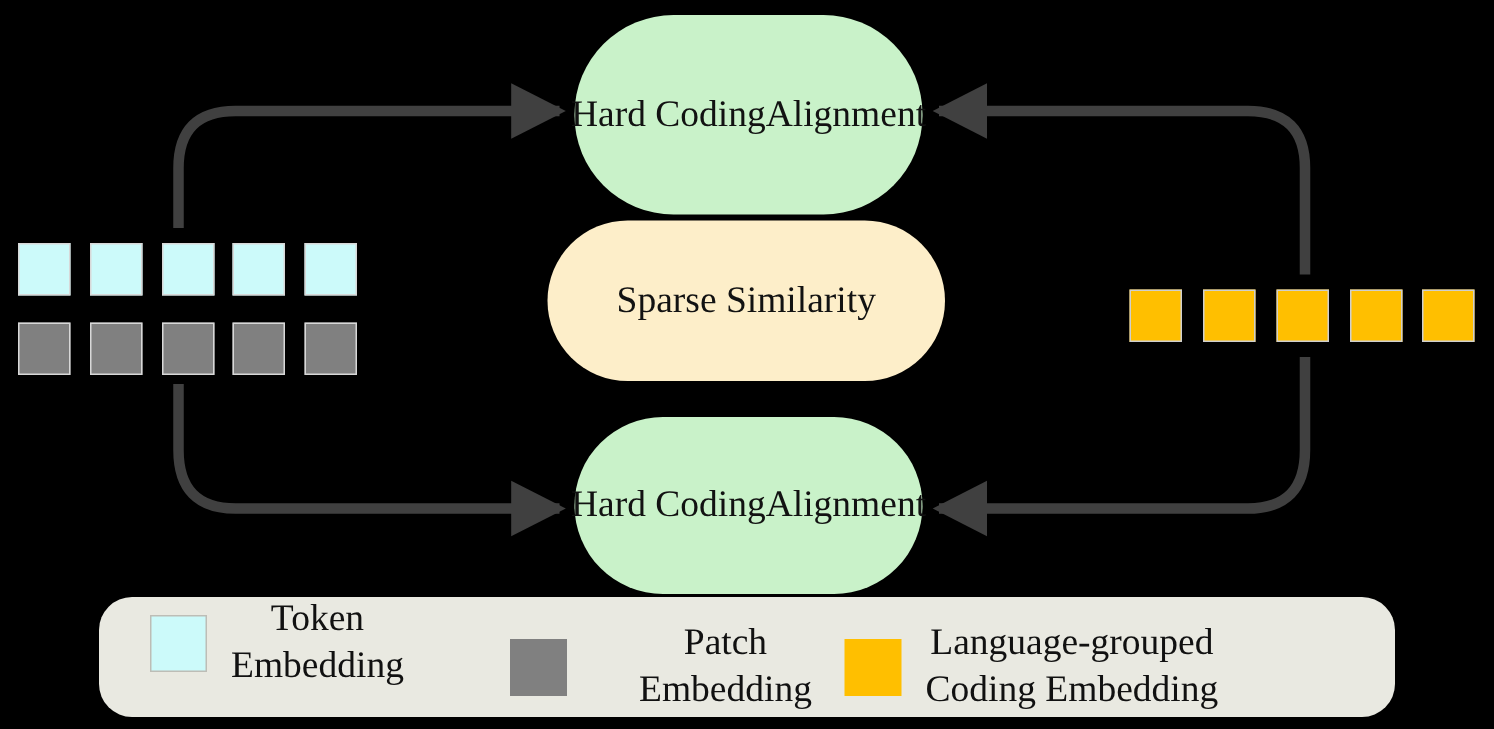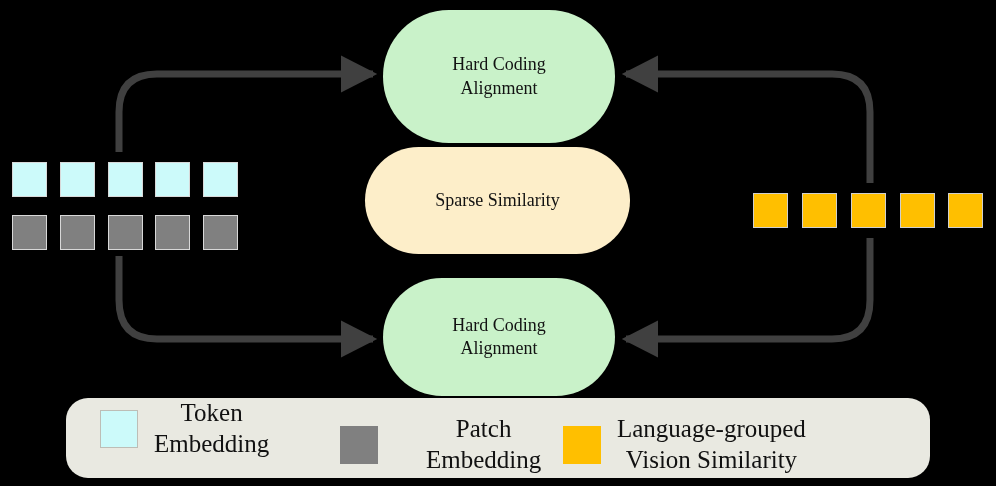--- a/index.html
+++ b/index.html
@@ -33,26 +33,26 @@
     z-index: 3;
   }
   .sq.token  { background: #ccfafa; }
   .sq.patch  { background: #808080; }
   .sq.vision { background: #ffbf00; border-color: #cfcfcf; }
   
   .pbox {
     position: absolute;
     box-sizing: border-box;
     display: flex;
-    flex-direction: column;
+    flex-direction: row;
     align-items: center;
     justify-content: center;
     text-align: center;
     color: #121212;
-    font-size: 18px;
+    font-size: 25px;
     line-height: 1.28;
     z-index: 2;
   }
   .pbox.green { background: #c9f2c9; border-radius: 66px; }
   .pbox.cream { background: #fdeec9; border-radius: 60px; }
   .pbox .ln { display: block; white-space: nowrap; }
   #box-top    { left: 383px; top: 10px;  width: 232px; height: 133px; }
   #box-middle { left: 365px; top: 147px; width: 265px; height: 107px; }
   #box-bottom { left: 383px; top: 278px; width: 232px; height: 118px; }
   
@@ -172,19 +172,19 @@
       <div class="legend-text">
         <span class="ln">Patch</span>
         <span class="ln">Embedding</span>
       </div>
     </div>
 
     <div class="legend-item" id="legend-vision">
       <div class="legend-swatch vision"></div>
       <div class="legend-text">
         <span class="ln">Language-grouped</span>
-        <span class="ln">Vision Similarity</span>
+        <span class="ln">Coding Embedding</span>
       </div>
     </div>
 
   </div>
 
 </div>
 
 </body></html>

